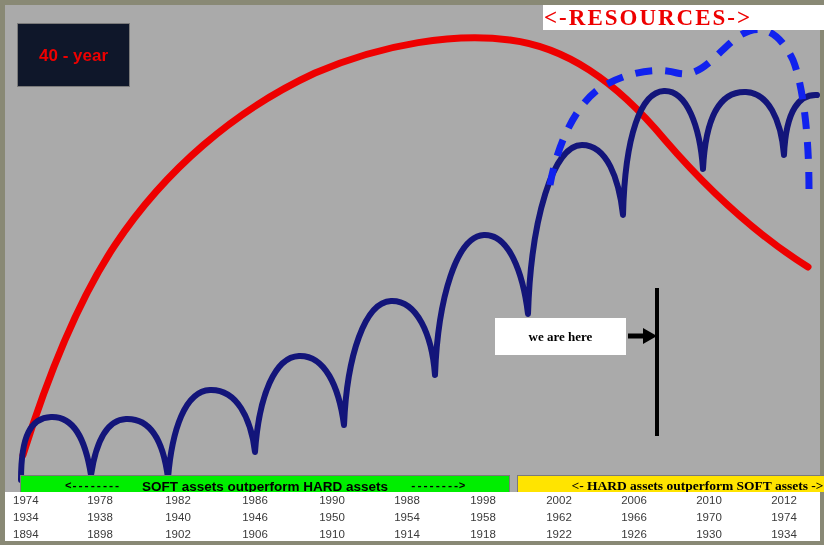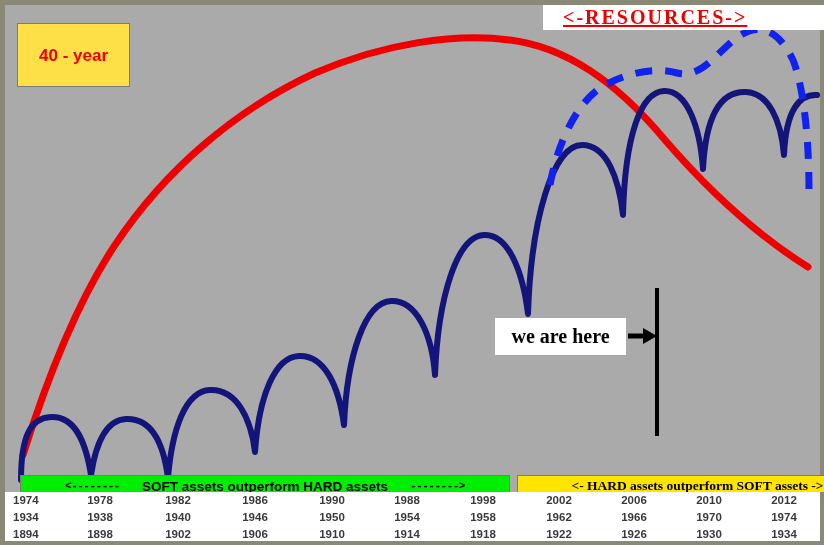--- a/index.html
+++ b/index.html
@@ -61,44 +61,43 @@
     height: 25px;
     background: #ffffff;
     display: flex;
     align-items: center;
     box-sizing: border-box;
   }
   #resources-text {
     color: #ee0000;
     font-family: "Liberation Serif", serif;
     font-weight: bold;
-    font-size: 20px;
+    font-size: 23px;
     letter-spacing: 2px;
-    padding-left: 20px;
+    padding-left: 1px;
     white-space: nowrap;
-    text-decoration: underline;
   }
   
   #we-are-here-box {
     position: absolute;
     left: 490px;
     top: 313px;
     width: 131px;
     height: 37px;
     background: #ffffff;
     display: flex;
     align-items: center;
     justify-content: center;
     box-sizing: border-box;
   }
   #we-are-here-text {
     color: #000000;
     font-family: "Liberation Serif", serif;
     font-weight: bold;
-    font-size: 20px;
+    font-size: 13px;
     white-space: nowrap;
   }
   
   #legend-row {
     position: absolute;
     left: 0;
     top: 470px;
     width: 824px;
     height: 22px;
   }
@@ -141,21 +140,20 @@
     background: #ffffff;
     border-left: 5px solid #898975;
     border-right: 4px solid #898975;
     border-bottom: 4px solid #898975;
     box-sizing: border-box;
   }
   .year-row {
     position: relative;
     height: 17px;
     width: 100%;
-    font-weight: bold;
   }
   .year-cell {
     position: absolute;
     font-size: 11.5px;
     color: #3a3a3a;
     font-family: "Liberation Sans", sans-serif;
     transform: translateX(-50%);
     white-space: nowrap;
     top: 2px;
   }
@@ -229,21 +227,21 @@
                C 798 80, 804 130, 804 185" fill="none" stroke="#1122ee" stroke-width="7" stroke-linecap="butt" stroke-linejoin="round" stroke-dasharray="17 13"></path>
 
       <line x1="652" y1="283" x2="652" y2="431" stroke="#000000" stroke-width="4"></line>
 
       <g>
         <line x1="623" y1="331" x2="641" y2="331" stroke="#000000" stroke-width="5"></line>
         <polygon points="638,323 652,331 638,339" fill="#000000"></polygon>
       </g>
     </svg>
 
-    <div id="cycle-box" style="background: #fde047; color: rgb(238, 0, 0);">
+    <div id="cycle-box" style="background: #0f172a; color: rgb(238, 0, 0);">
       <span>40 - year</span>
     </div>
 
     <div id="resources-box">
       <span id="resources-text">&lt;-RESOURCES-&gt;</span>
     </div>
 
     <div id="we-are-here-box">
       <span id="we-are-here-text">we are here</span>
     </div>

